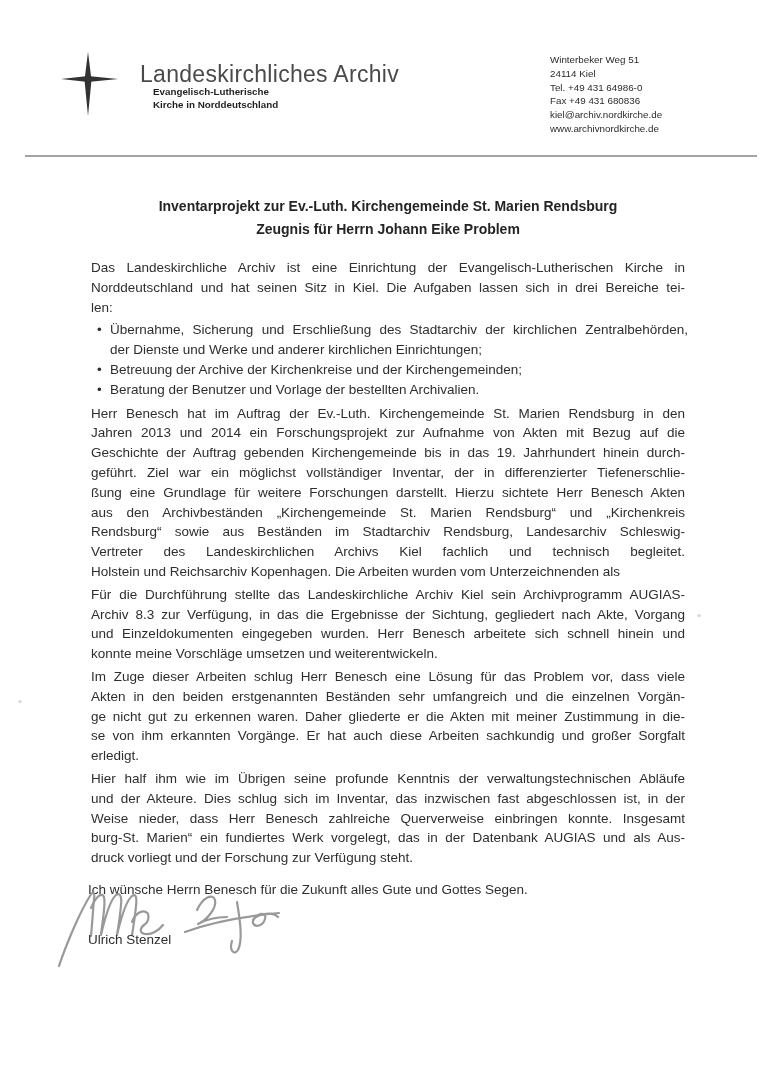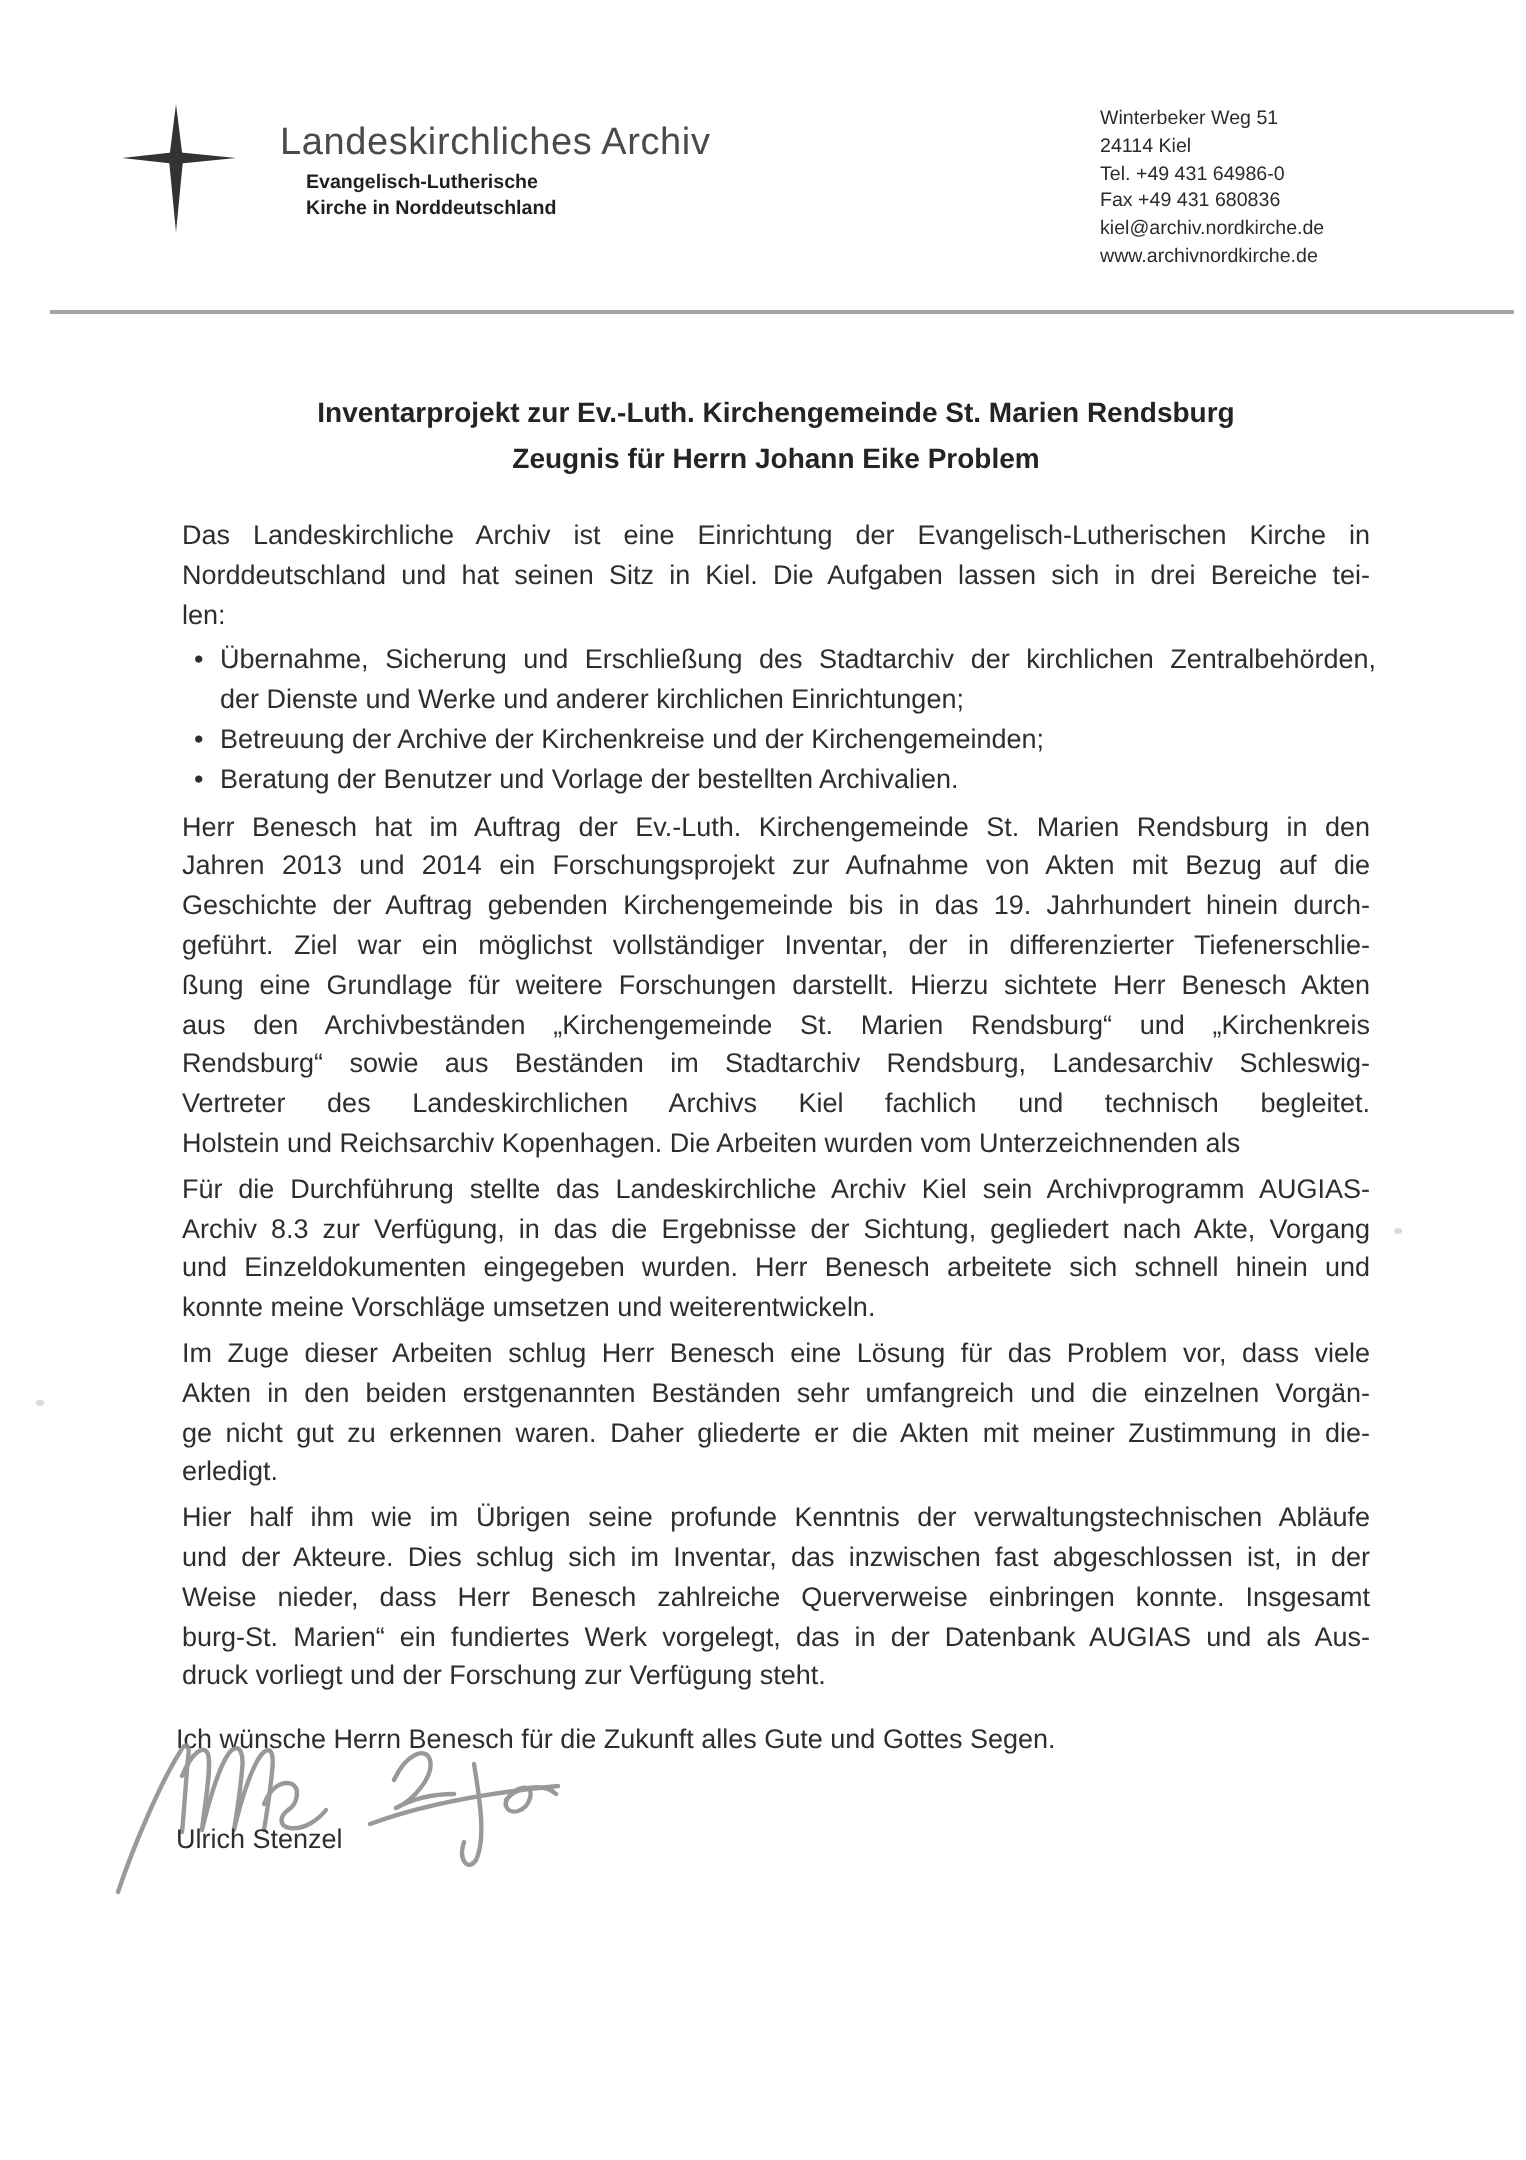--- a/index.html
+++ b/index.html
@@ -6,21 +6,21 @@
   .page {
     position:relative; width:763px; height:1080px; margin:0 auto;
     background:#ffffff; overflow:hidden;
     font-family:"Liberation Sans", sans-serif; color:#2e2e2e;
   }
 
   
   .logo { position:absolute; left:57px; top:50px; }
   .org-name {
     position:absolute; left:140px; top:61px;
-    font-size:19px; color:#4a4a4a; letter-spacing:0.3px;
+    font-size:23px; color:#4a4a4a; letter-spacing:0.3px;
   }
   .org-sub {
     position:absolute; left:141px; top:86px;
     font-size:9.8px; font-weight:bold; color:#1f1f1f; line-height:12.6px;margin-left:12px;
   }
   .contact {
     position:absolute; left:550px; top:53px;
     font-size:9.8px; color:#2b2b2b; line-height:13.8px;
   }
   .rule {
@@ -137,20 +137,21 @@
       <div class="para justify">
           <div class="ln">Für die Durchführung stellte das Landeskirchliche Archiv Kiel sein Archivprogramm AUGIAS-</div>
           <div class="ln">Archiv 8.3 zur Verfügung, in das die Ergebnisse der Sichtung, gegliedert nach Akte, Vorgang</div>
           <div class="ln">und Einzeldokumenten eingegeben wurden. Herr Benesch arbeitete sich schnell hinein und</div>
           <div class="ln">konnte meine Vorschläge umsetzen und weiterentwickeln.</div>
         </div>
       <div class="para justify">
           <div class="ln">Im Zuge dieser Arbeiten schlug Herr Benesch eine Lösung für das Problem vor, dass viele</div>
           <div class="ln">Akten in den beiden erstgenannten Beständen sehr umfangreich und die einzelnen Vorgän-</div>
           <div class="ln">ge nicht gut zu erkennen waren. Daher gliederte er die Akten mit meiner Zustimmung in die-</div>
+          <div class="ln">se von ihm erkannten Vorgänge. Er hat auch diese Arbeiten sachkundig und großer Sorgfalt</div>
           <div class="ln">erledigt.</div>
         </div>
       <div class="para justify">
           <div class="ln">Hier half ihm wie im Übrigen seine profunde Kenntnis der verwaltungstechnischen Abläufe</div>
           <div class="ln">und der Akteure. Dies schlug sich im Inventar, das inzwischen fast abgeschlossen ist, in der</div>
           <div class="ln">Weise nieder, dass Herr Benesch zahlreiche Querverweise einbringen konnte. Insgesamt</div>
           <div class="ln">burg-St. Marien“ ein fundiertes Werk vorgelegt, das in der Datenbank AUGIAS und als Aus-</div>
           <div class="ln">druck vorliegt und der Forschung zur Verfügung steht.</div>
         </div>
     </div>

